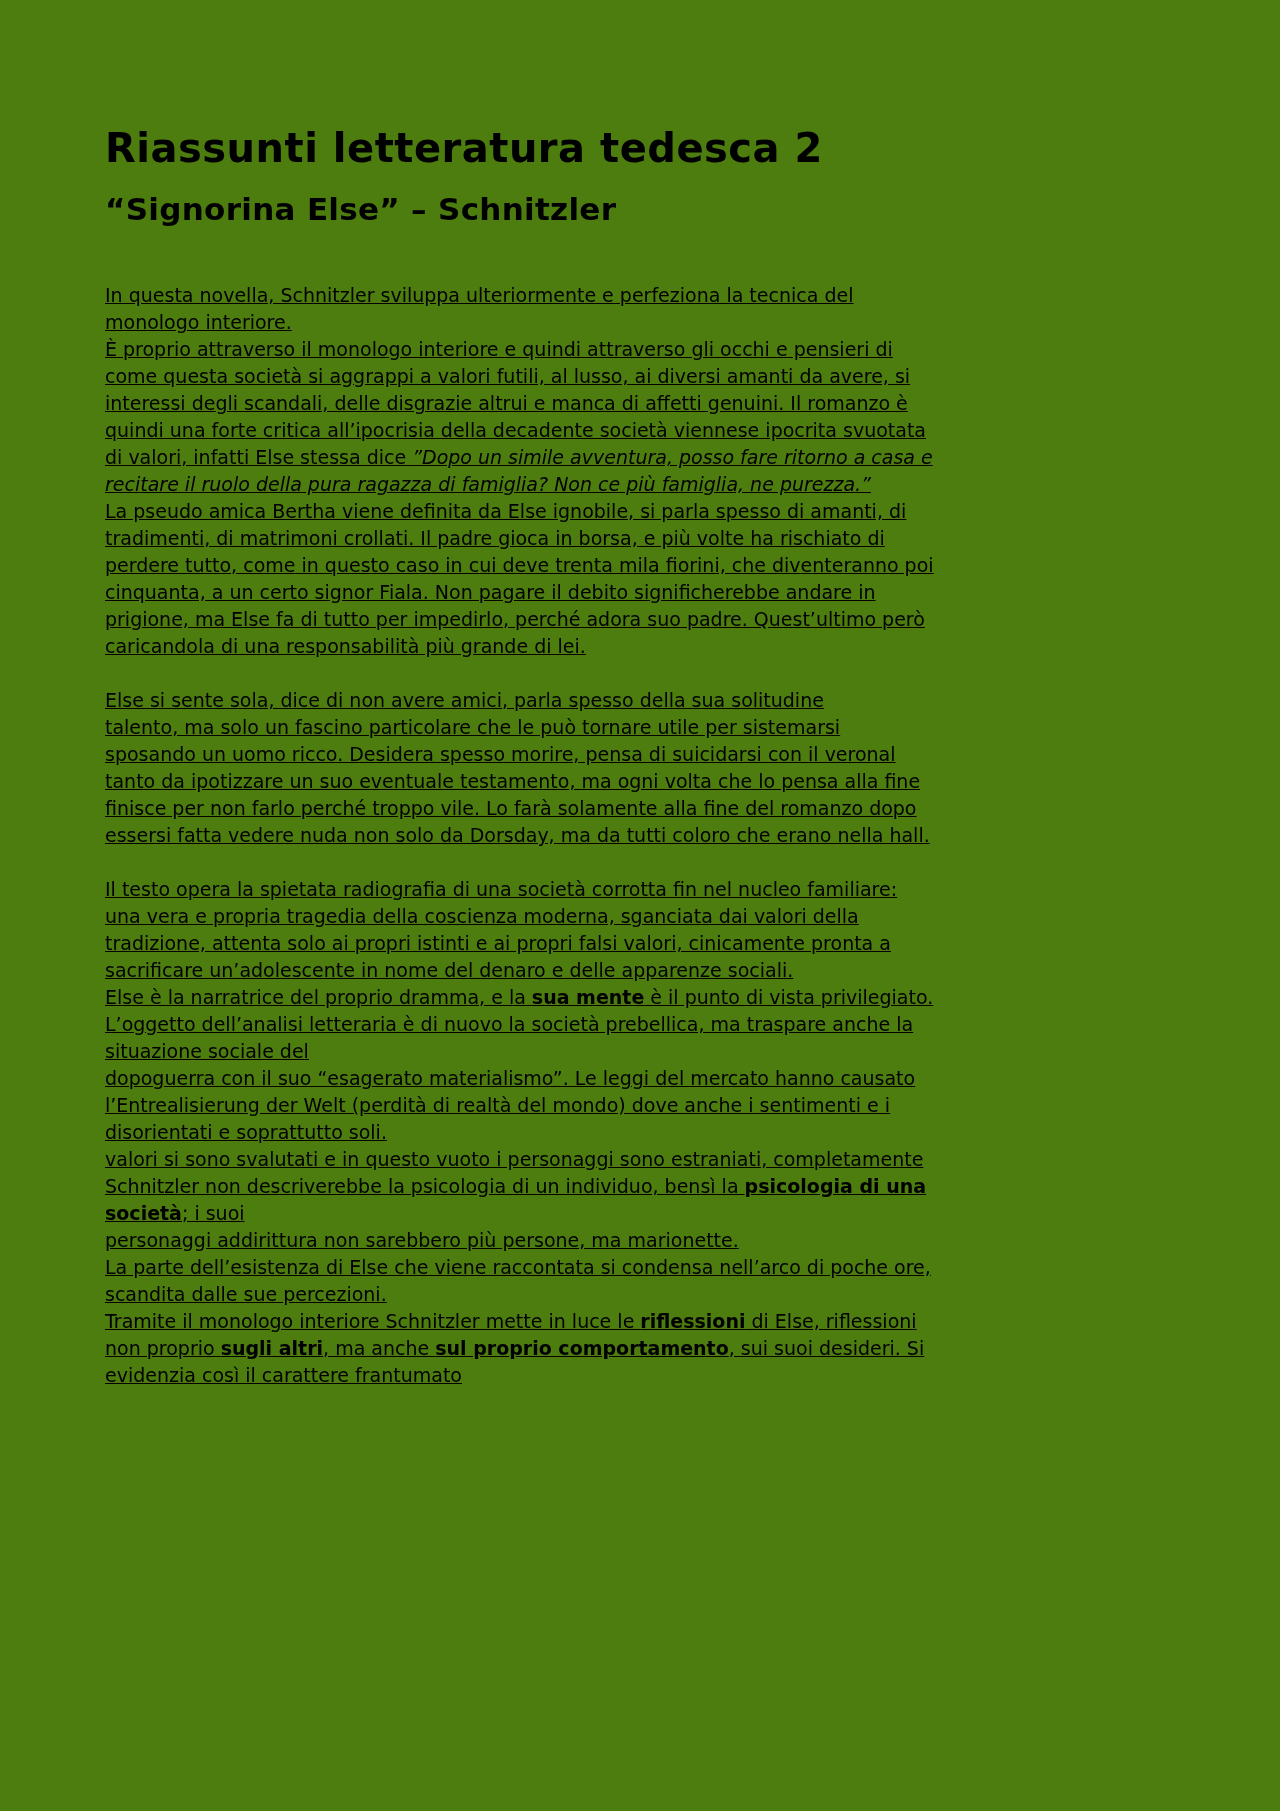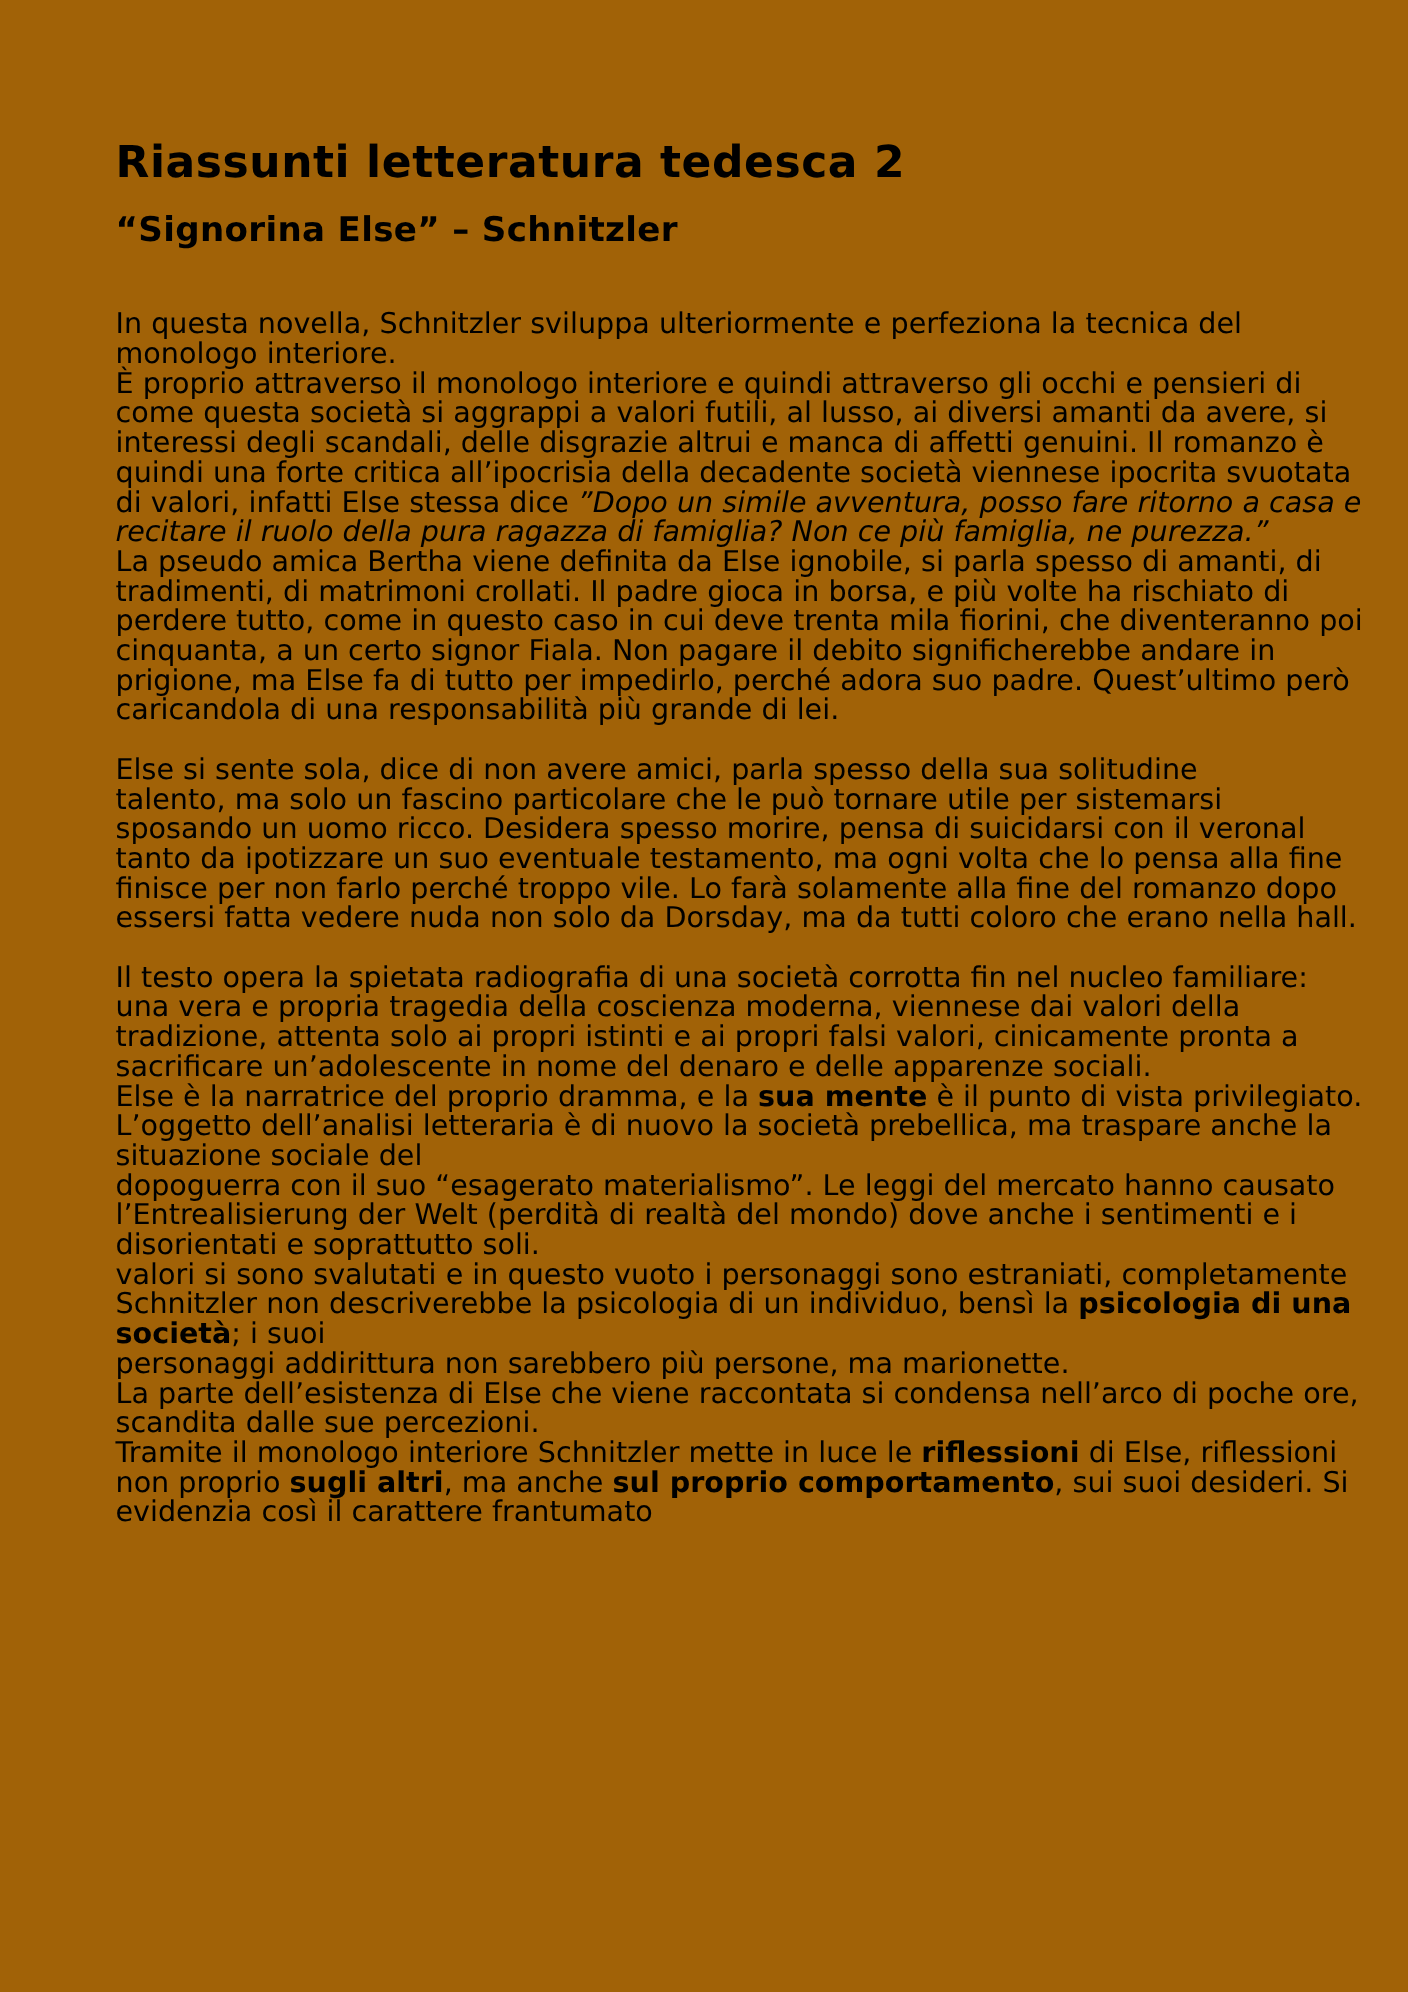--- a/index.html
+++ b/index.html
@@ -4,21 +4,21 @@
 <style>
   html, body {
     margin: 0;
     padding: 0;
     background: #ffffff;
   }
   .page {
     position: relative;
     width: 1280px;
     height: 1811px;
-    background: #a16207;
+    background: #4d7c0f;
     color: #000000;
     font-family: "DejaVu Sans", "Liberation Sans", sans-serif;
     overflow: hidden;
   }
   .content {
     position: absolute;
     left: 105px;
     top: 126px;
     width: 1070px;
   }
@@ -30,22 +30,23 @@
     letter-spacing: 0.5px;
   }
   .doc-subtitle {
     font-size: 31px;
     font-weight: 700;
     line-height: 1.1;
     margin: 0 0 56px 0;
     letter-spacing: 0.3px;
   }
   .body-text {
-    font-size: 26px;
+    font-size: 19px;
     line-height: 27px;
+    text-decoration: underline;
   }
   .text-line {
     white-space: pre;
     min-height: 27px;
   }
   .spacer-line {
     height: 27px;
   }
   .run-normal { font-style: normal; font-weight: 400; }
   .run-italic { font-style: italic; font-weight: 400; }
@@ -75,21 +76,21 @@
         <div class="text-line"><span class="run-normal">caricandola di una responsabilità più grande di lei.</span></div>
         <div class="spacer-line"></div>
         <div class="text-line"><span class="run-normal">Else si sente sola, dice di non avere amici, parla spesso della sua solitudine</span></div>
         <div class="text-line"><span class="run-normal">talento, ma solo un fascino particolare che le può tornare utile per sistemarsi</span></div>
         <div class="text-line"><span class="run-normal">sposando un uomo ricco. Desidera spesso morire, pensa di suicidarsi con il veronal</span></div>
         <div class="text-line"><span class="run-normal">tanto da ipotizzare un suo eventuale testamento, ma ogni volta che lo pensa alla fine</span></div>
         <div class="text-line"><span class="run-normal">finisce per non farlo perché troppo vile. Lo farà solamente alla fine del romanzo dopo</span></div>
         <div class="text-line"><span class="run-normal">essersi fatta vedere nuda non solo da Dorsday, ma da tutti coloro che erano nella hall.</span></div>
         <div class="spacer-line"></div>
         <div class="text-line"><span class="run-normal">Il testo opera la spietata radiografia di una società corrotta fin nel nucleo familiare:</span></div>
-        <div class="text-line"><span class="run-normal">una vera e propria tragedia della coscienza moderna, viennese dai valori della</span></div>
+        <div class="text-line"><span class="run-normal">una vera e propria tragedia della coscienza moderna, sganciata dai valori della</span></div>
         <div class="text-line"><span class="run-normal">tradizione, attenta solo ai propri istinti e ai propri falsi valori, cinicamente pronta a</span></div>
         <div class="text-line"><span class="run-normal">sacrificare un’adolescente in nome del denaro e delle apparenze sociali.</span></div>
         <div class="text-line"><span class="run-normal">Else è la narratrice del proprio dramma, e la </span><span class="run-bold">sua mente</span><span class="run-normal"> è il punto di vista privilegiato.</span></div>
         <div class="text-line"><span class="run-normal">L’oggetto dell’analisi letteraria è di nuovo la società prebellica, ma traspare anche la</span></div>
         <div class="text-line"><span class="run-normal">situazione sociale del</span></div>
         <div class="text-line"><span class="run-normal">dopoguerra con il suo “esagerato materialismo”. Le leggi del mercato hanno causato</span></div>
         <div class="text-line"><span class="run-normal">l’Entrealisierung der Welt (perdità di realtà del mondo) dove anche i sentimenti e i</span></div>
         <div class="text-line"><span class="run-normal">disorientati e soprattutto soli.</span></div>
         <div class="text-line"><span class="run-normal">valori si sono svalutati e in questo vuoto i personaggi sono estraniati, completamente</span></div>
         <div class="text-line"><span class="run-normal">Schnitzler non descriverebbe la psicologia di un individuo, bensì la </span><span class="run-bold">psicologia di una</span></div>

